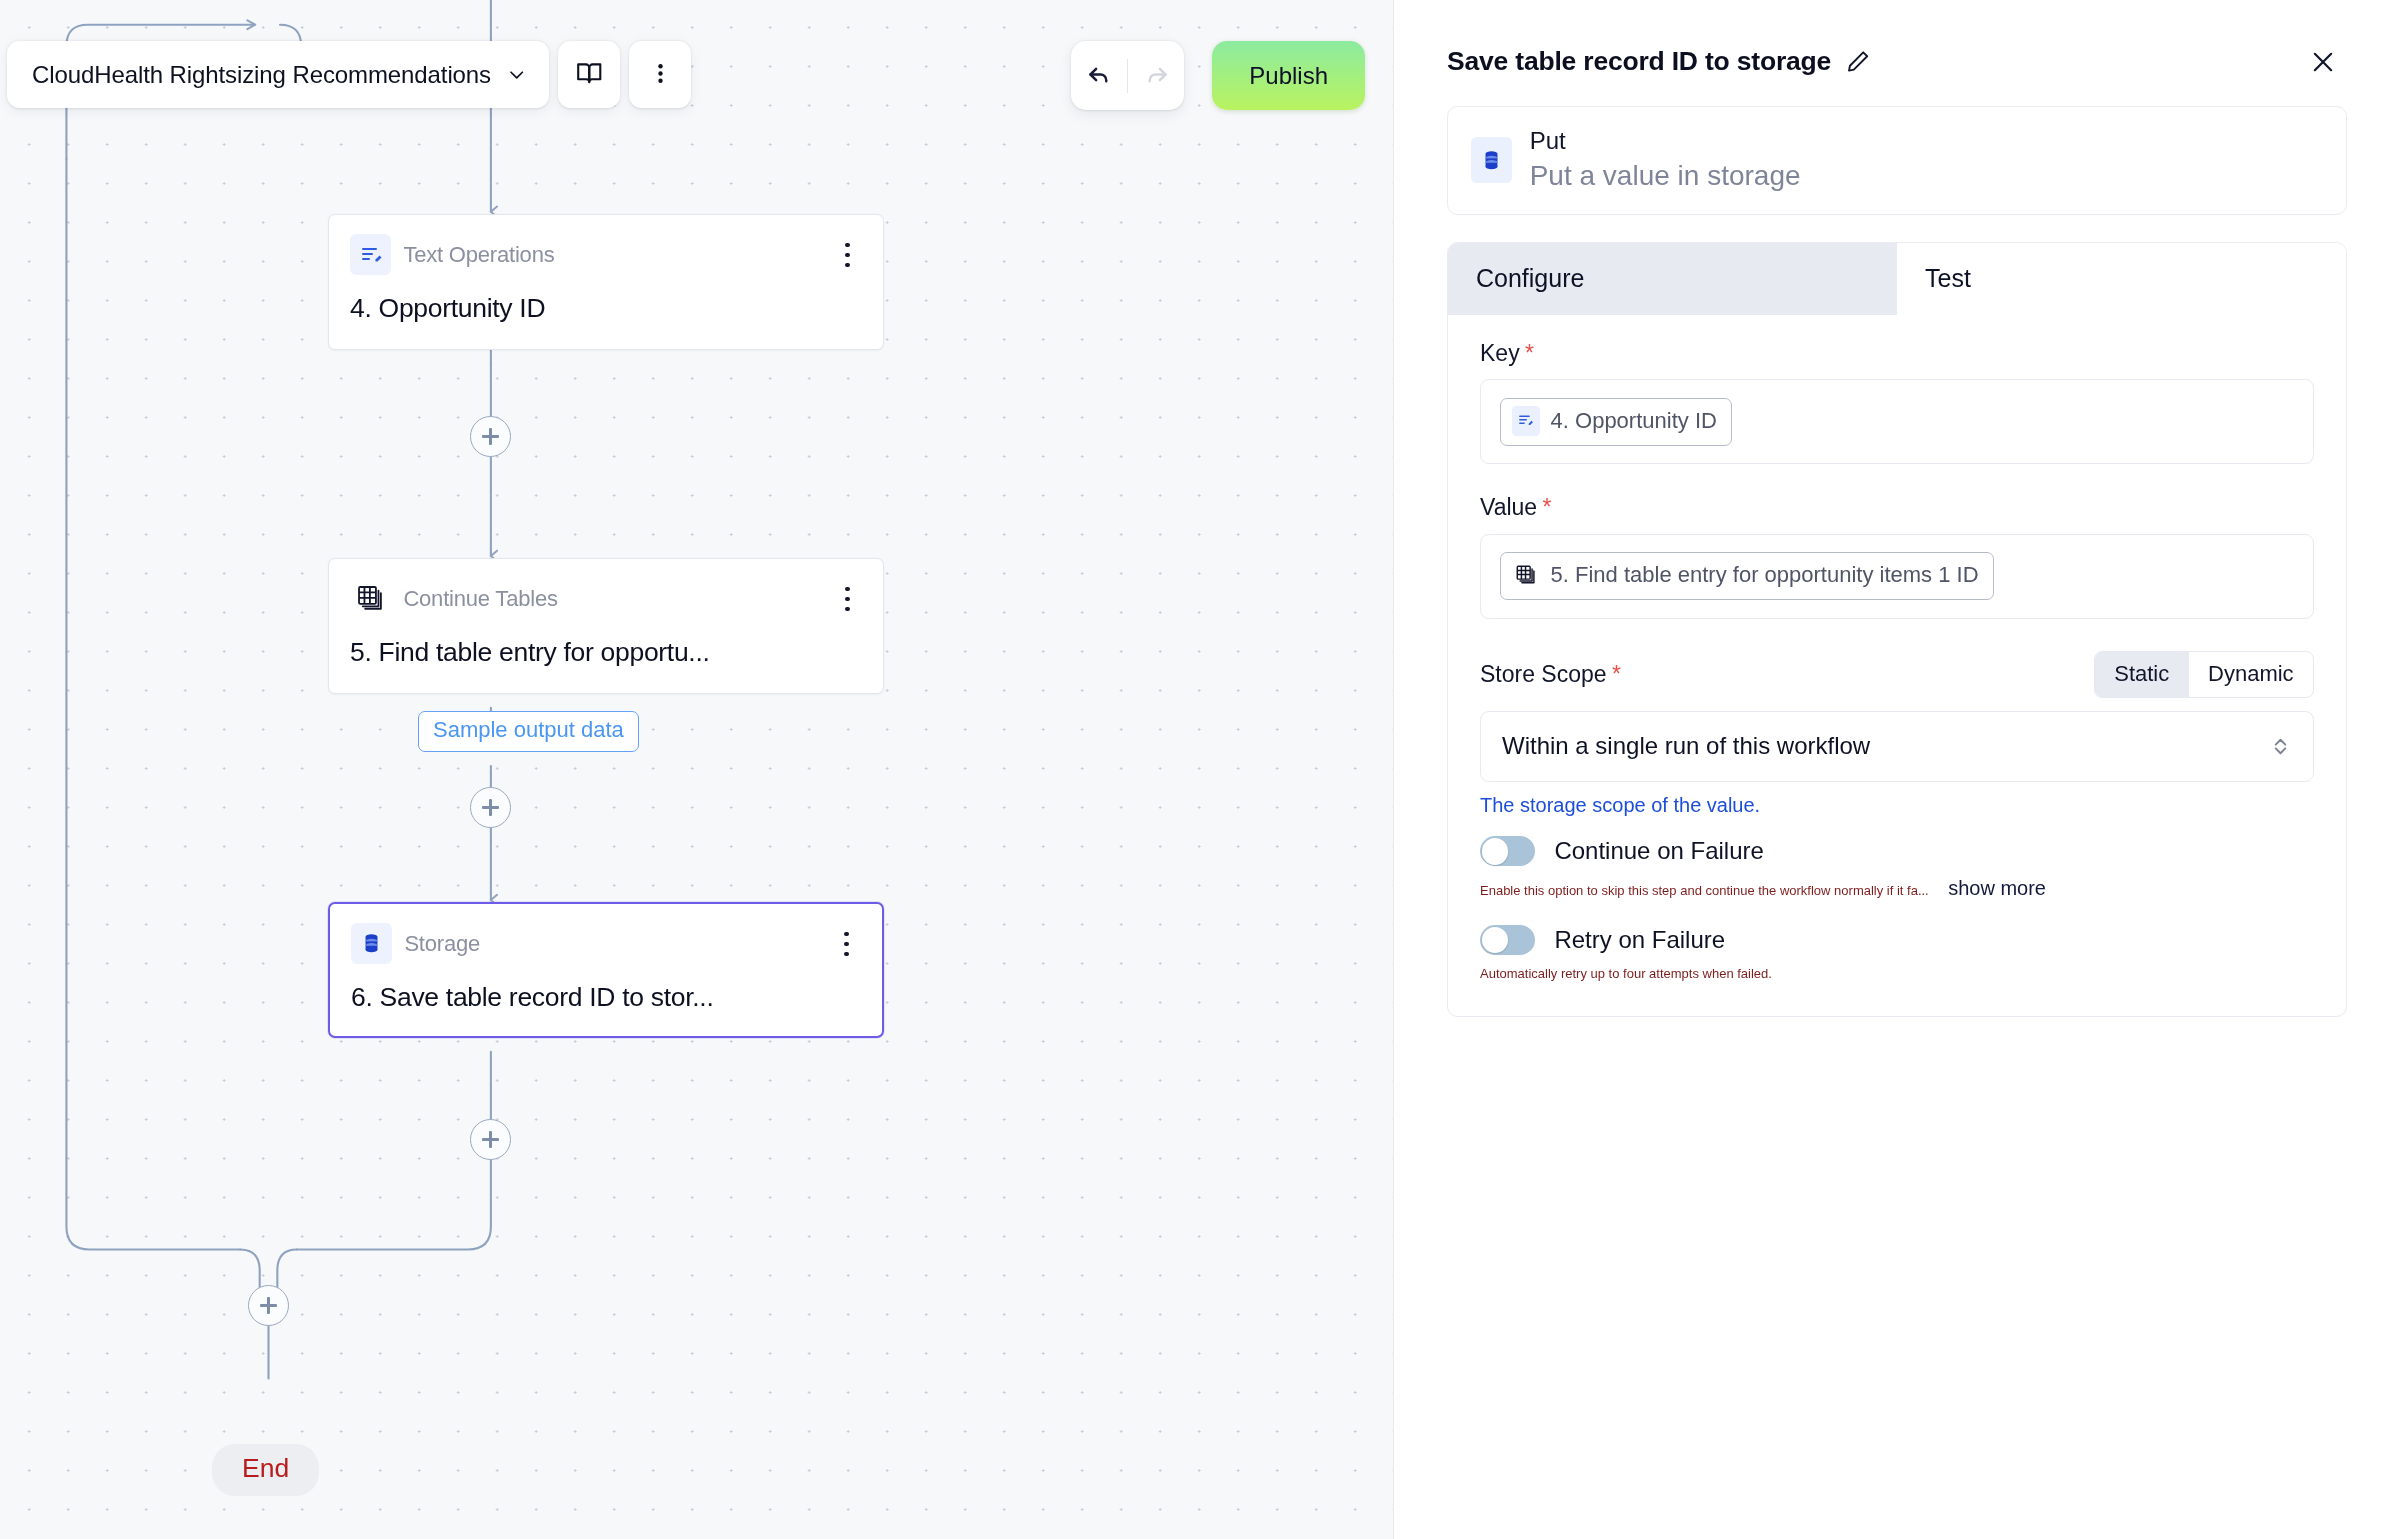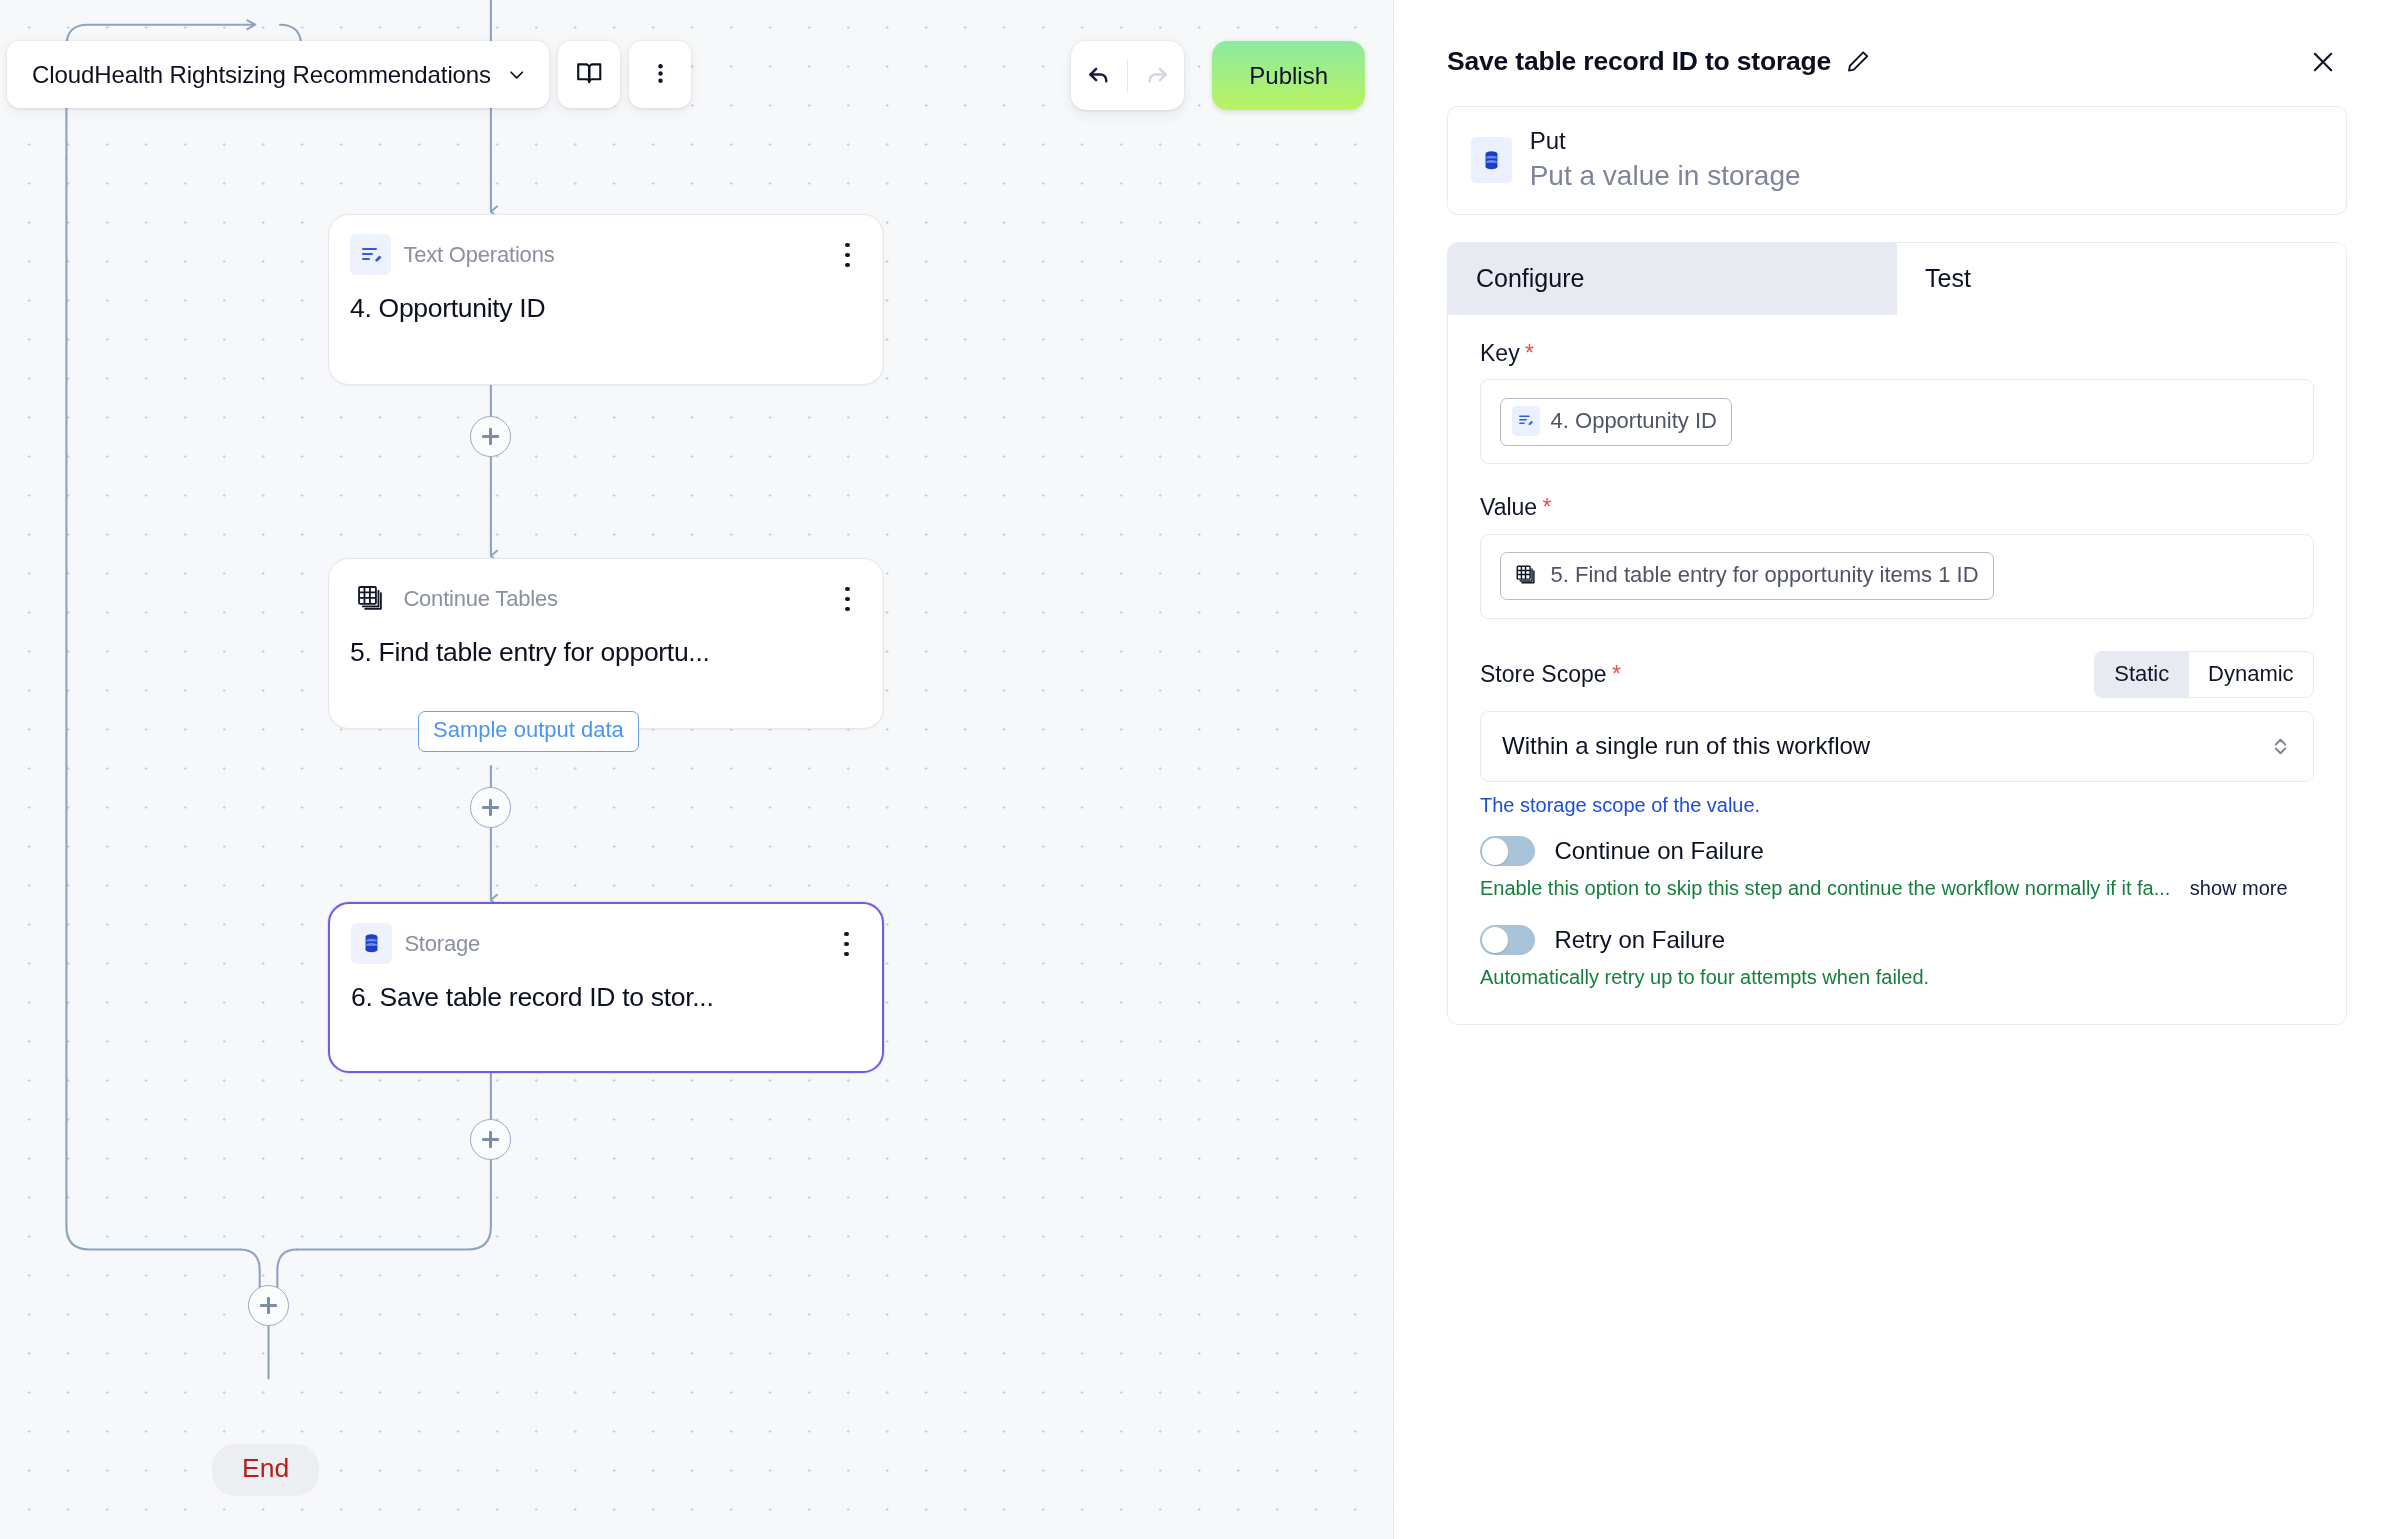--- a/index.html
+++ b/index.html
@@ -91,24 +91,24 @@
   }
   .plus-btn::before, .plus-btn::after {
     content: ""; position: absolute; background: #7d8da8; border-radius: 0.9px;
   }
   .plus-btn::before { width: 17.7px; height: 2.3px; }
   .plus-btn::after  { width: 2.3px; height: 17.7px; }
 
   
   .node {
     position: absolute;
-    width: 556px; height: 171px;
+    width: 556px; height: 136px;
     background: #ffffff;
     border: 1.3px solid #e2e6ee;
-    border-radius: 21px;
+    border-radius: 7px;
     box-shadow: 0 0.9px 1.8px rgba(20,25,45,.05);
     z-index: 10; cursor: pointer;
     padding: 19.4px 21px 0 21px;
   }
   .node.selected {
     border: 2.6px solid #6d5ce7;
     box-shadow: 0 0 0 0.9px rgba(109,92,231,.15);
   }
   .node-head { display: flex; align-items: center; gap: 12.4px; height: 41px; }
   .node-icon {
@@ -264,21 +264,21 @@
     background: #a9c3d9; position: relative; cursor: pointer; flex: 0 0 auto;
   }
   .toggle .knob {
     position: absolute; left: 1.8px; top: 1.8px;
     width: 26.5px; height: 26.5px; border-radius: 50%; background: #fff;
     box-shadow: 0 0.9px 1.8px rgba(0,0,0,.18);
   }
   .toggle-label { font-size: 24px; color: #0d1224; }
 
   .desc-row { display: flex; align-items: baseline; margin-top: 10.6px; }
-  .desc-text { font-size: 20px; color: #15803d; text-align: center; }
+  .desc-text { font-size: 13px; color: #7f1d1d; text-align: center; }
   .show-more { margin-left: 19.4px; font-size: 20px; color: #121a3d; cursor: pointer; white-space: nowrap; }
 </style>
 </head>
 <body>
 
 <div id="app">
 
   <div id="canvas">
 
     <svg id="edges" viewBox="0 0 1578 1744" xmlns="http://www.w3.org/2000/svg">

